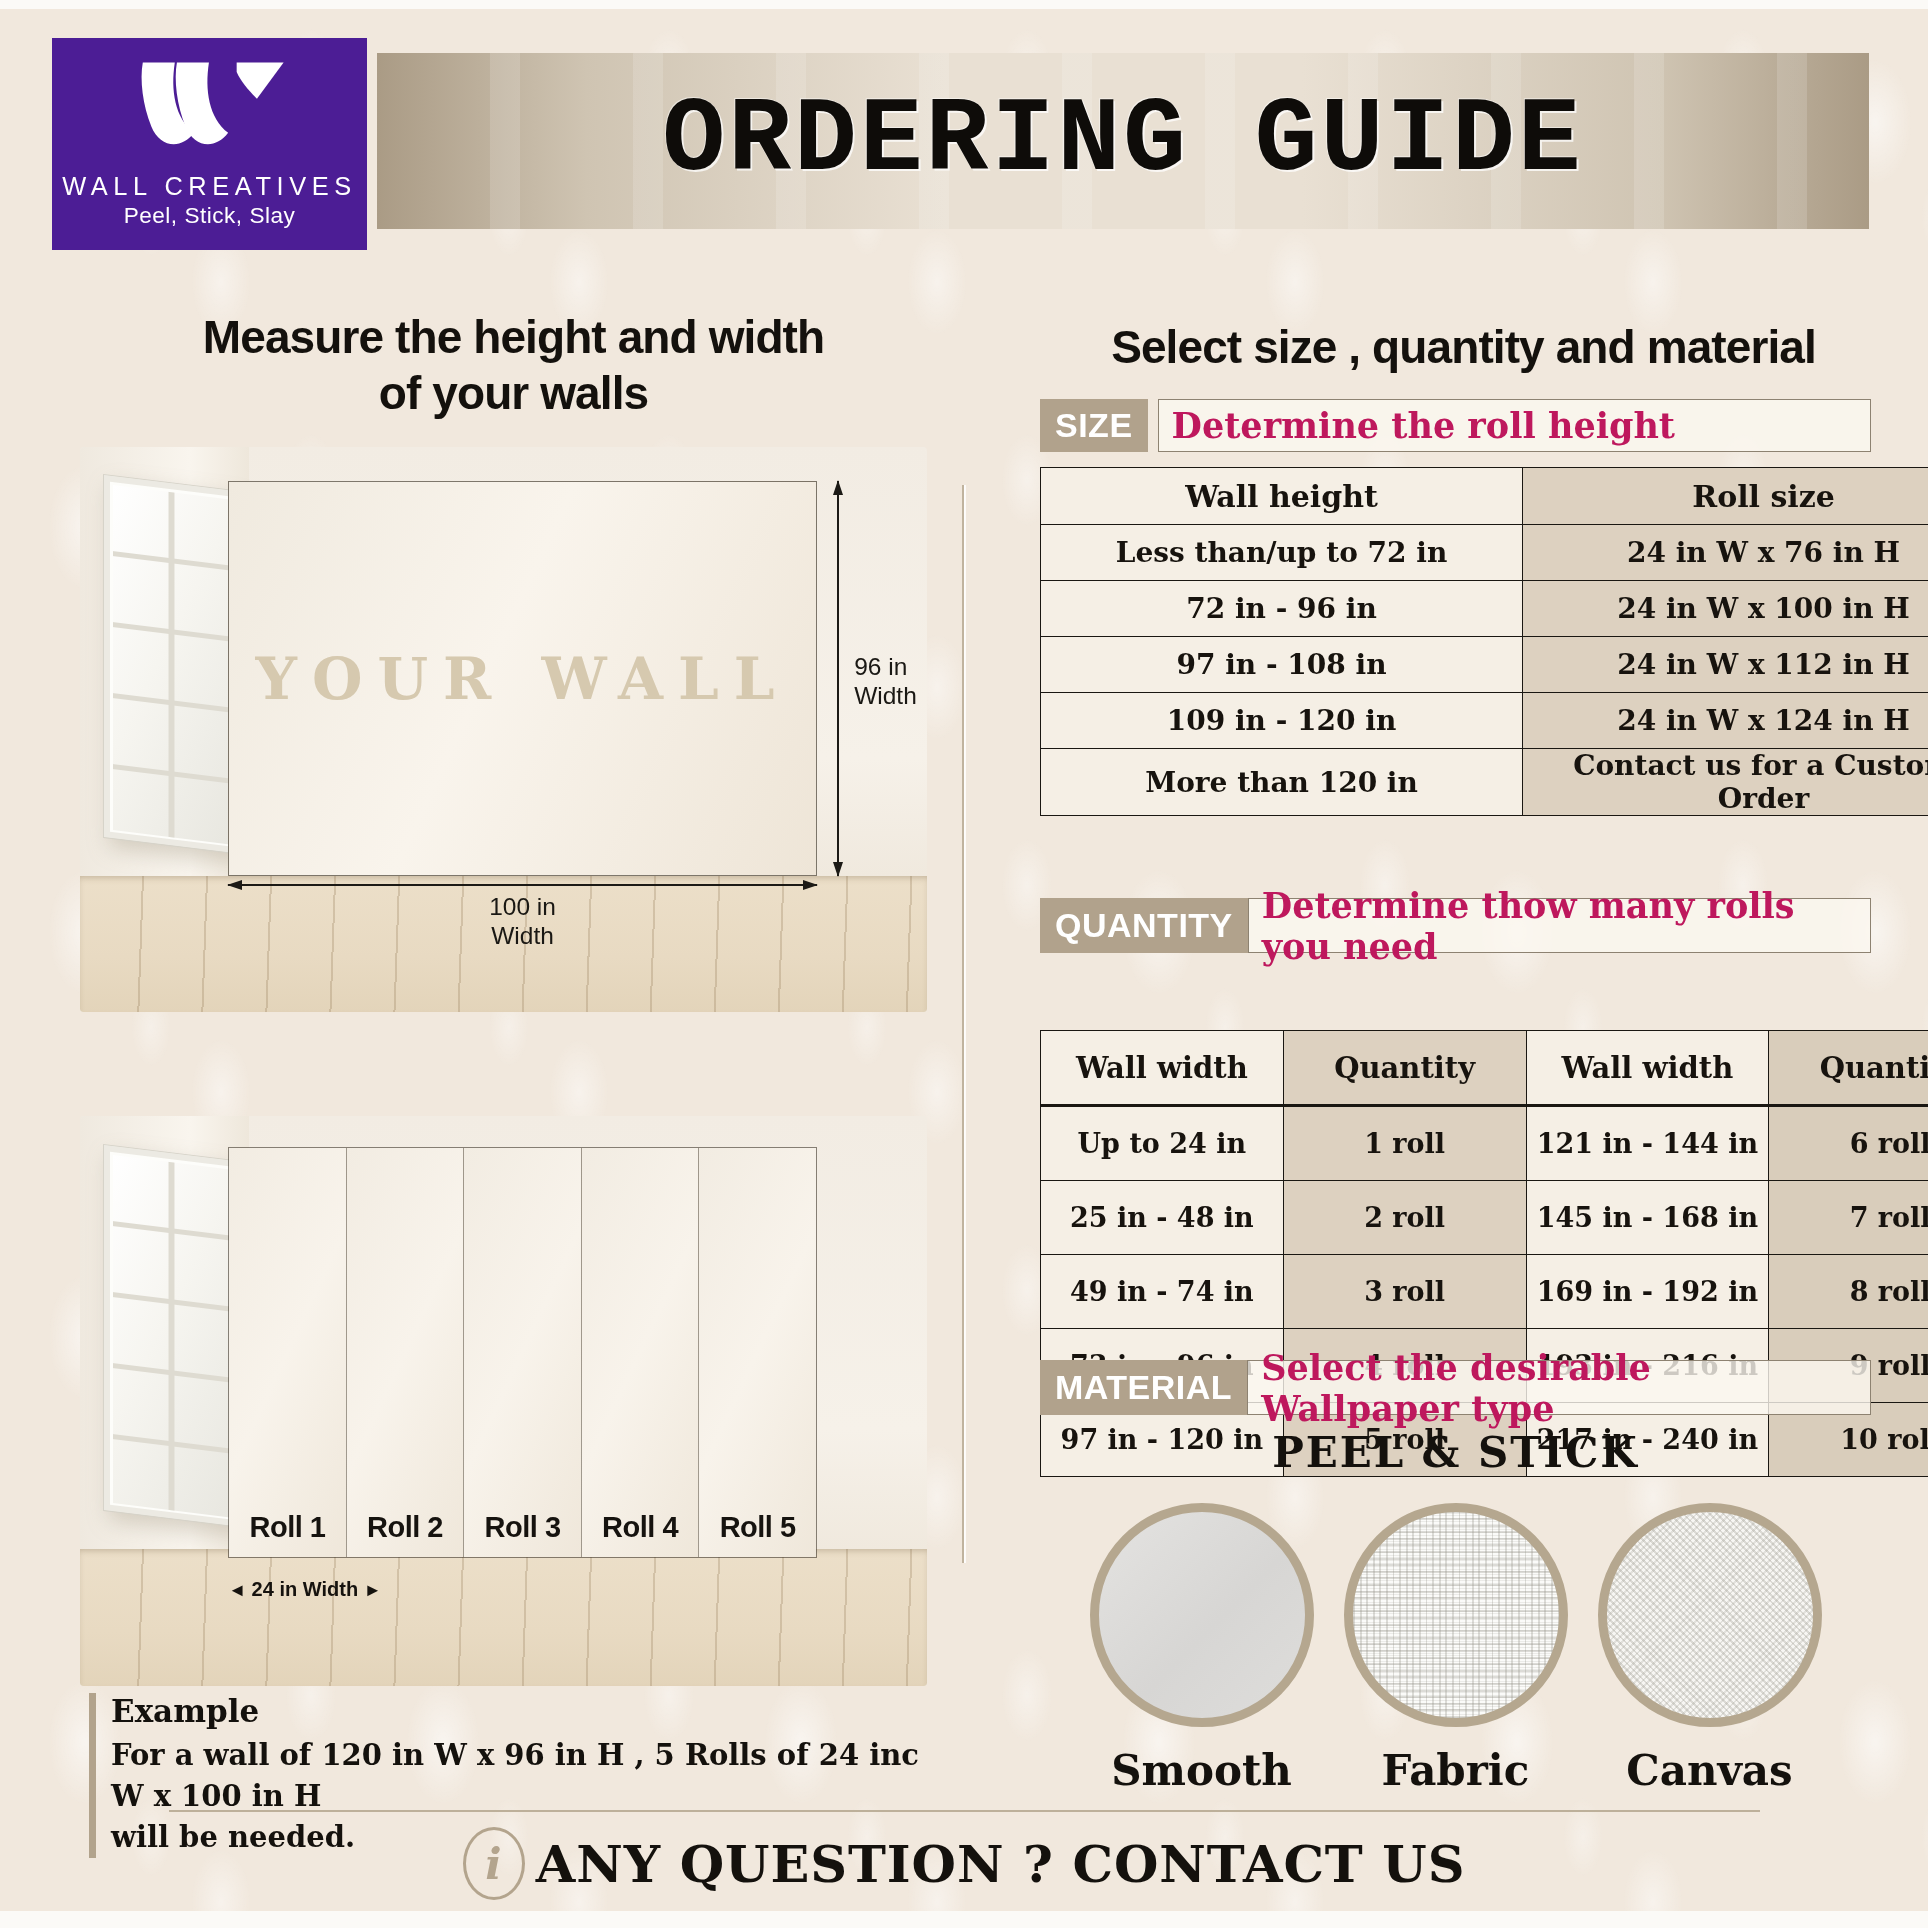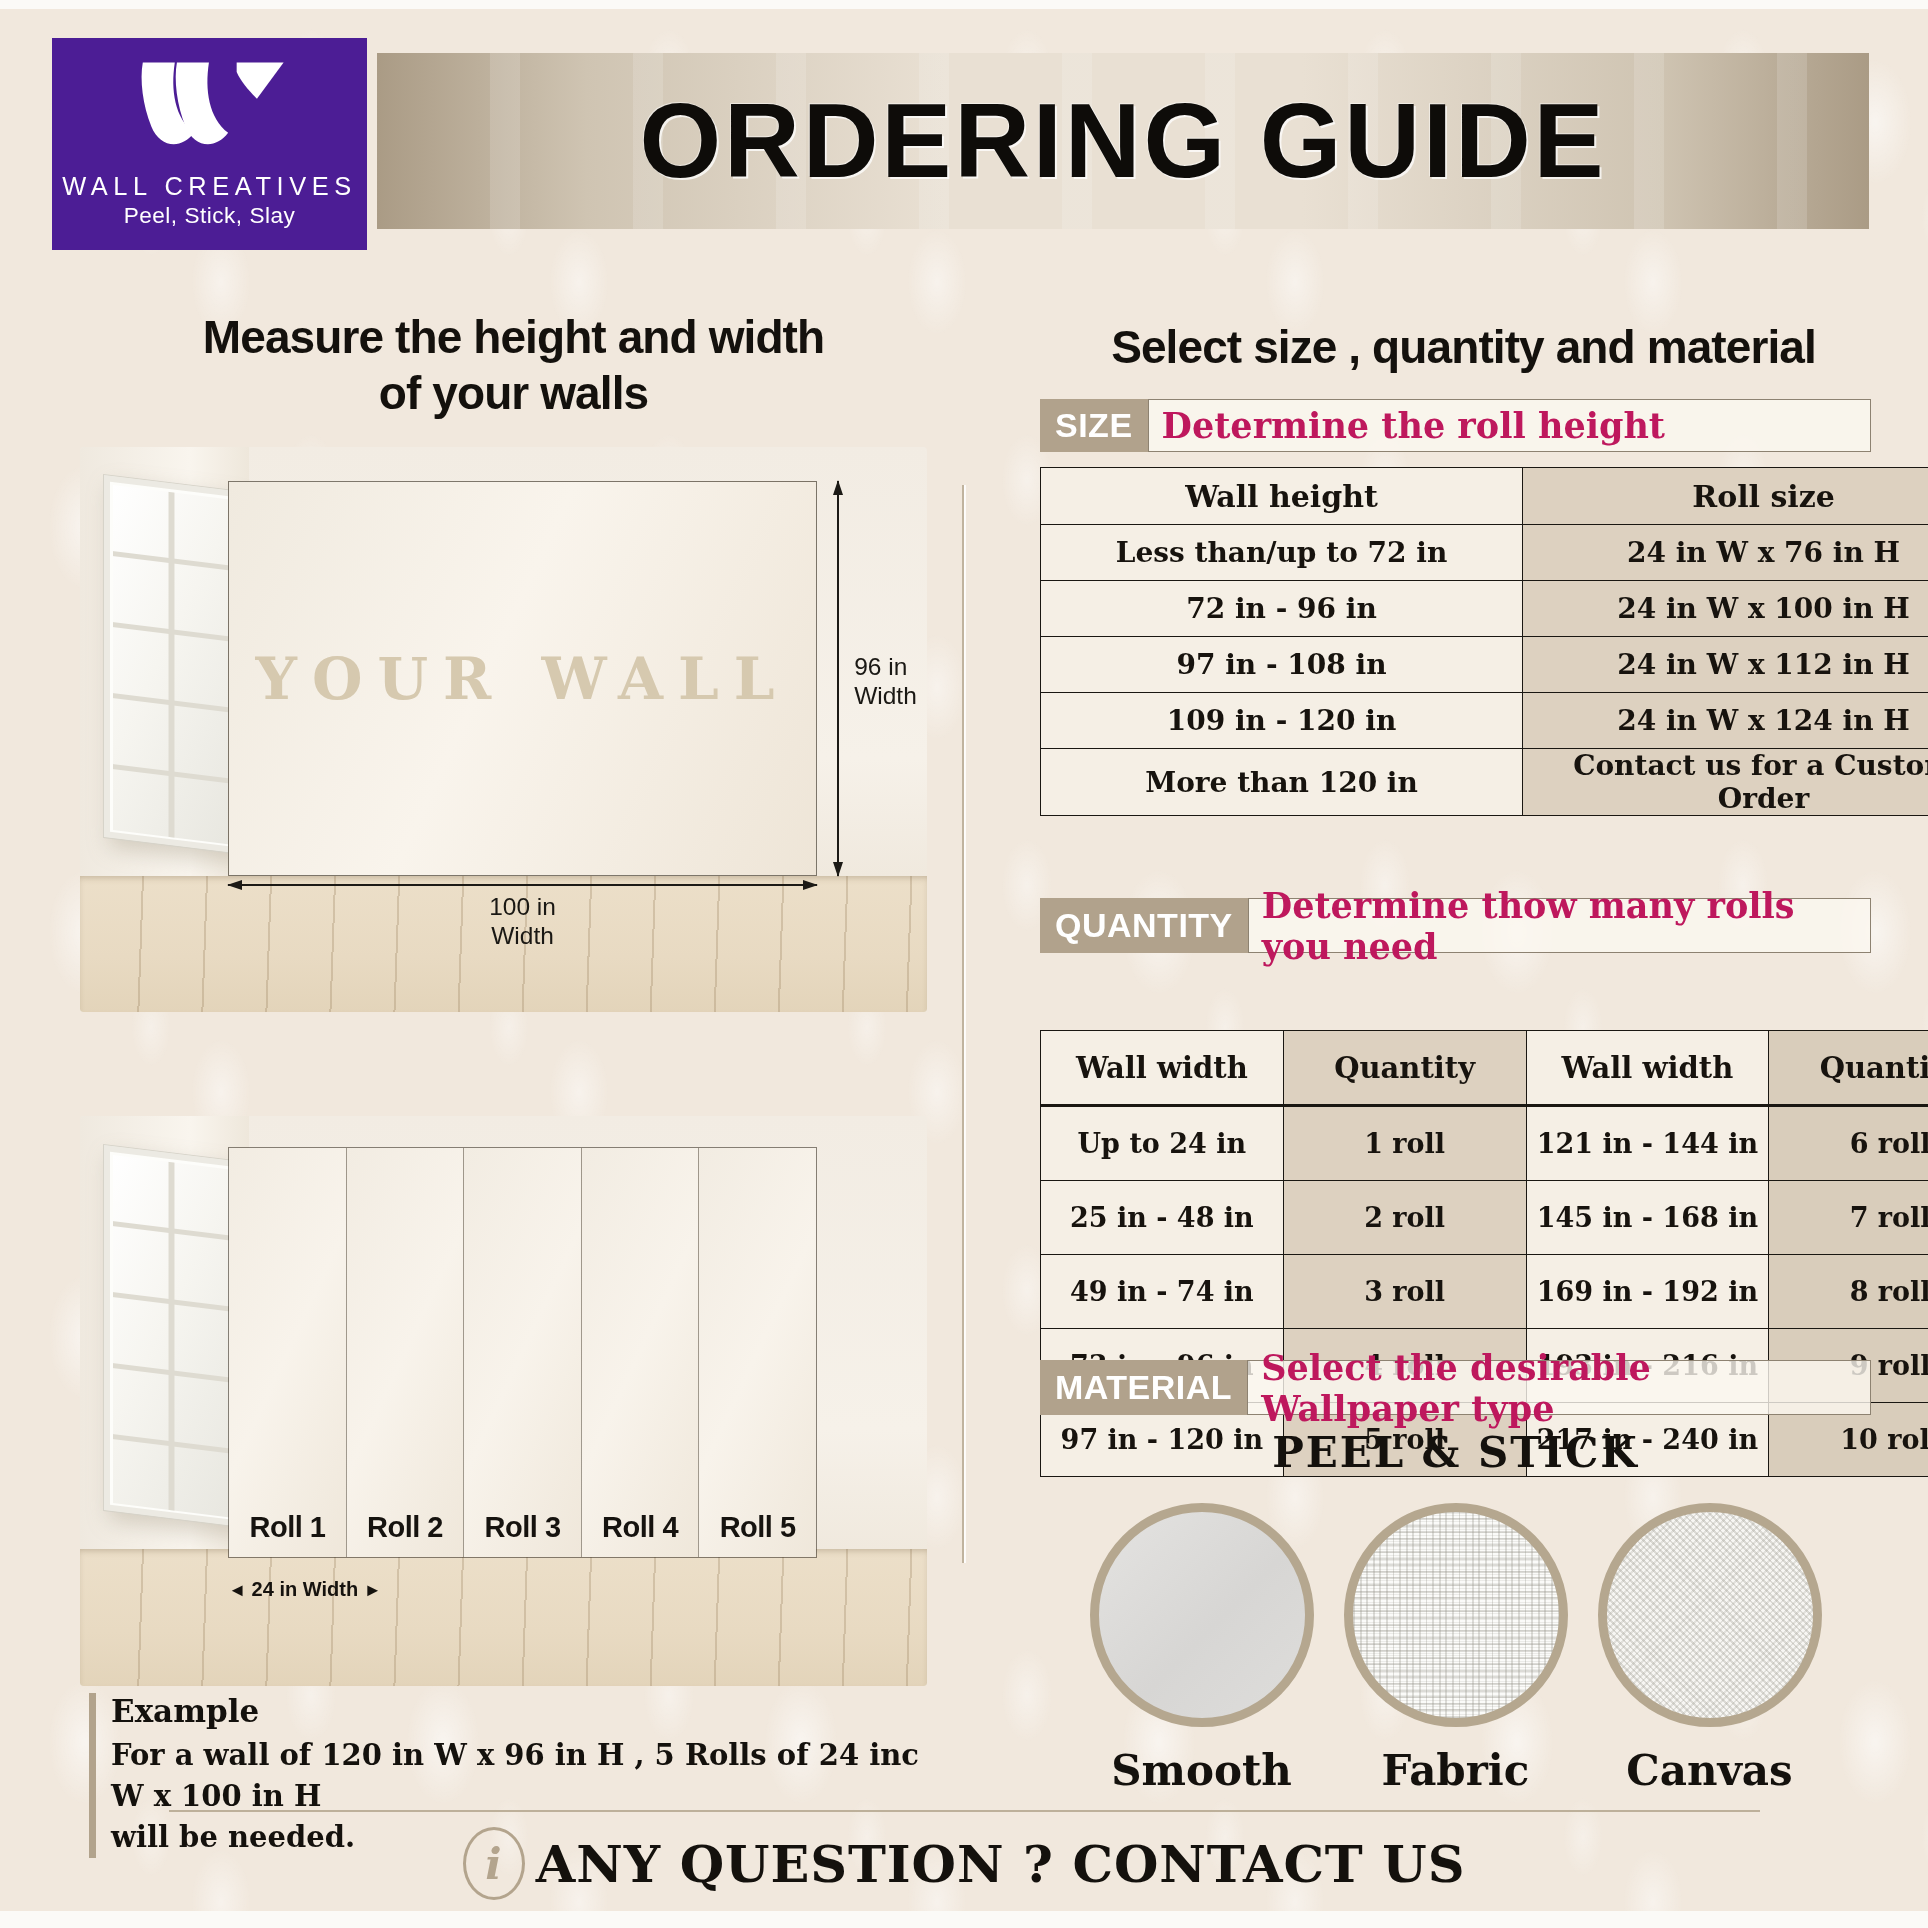--- a/index.html
+++ b/index.html
@@ -21,21 +21,21 @@
   .logo-box{position:absolute;left:52px;top:38px;width:315px;height:212px;background:#4c1d95;
             display:flex;flex-direction:column;align-items:center;justify-content:flex-start;}
   .logo-w{margin-top:17px;width:160px;height:113px;}
   .brand{color:#fff;font-size:25.4px;letter-spacing:5.6px;margin-top:3.8px;}
   .tagline{color:#fff;font-size:22.6px;margin-top:1.9px;letter-spacing:0.5px;}
   .banner{position:absolute;left:377px;top:53px;width:1492px;height:176px;
           background:
             repeating-linear-gradient(90deg, rgba(255,255,255,0) 0 113px, rgba(255,255,255,.15) 113px 143px),
             linear-gradient(90deg,#aa9b85 0%,#cfc4b2 14%,#e9e0d3 38%,#e9e0d3 62%,#cfc4b2 86%,#aa9b85 100%);
           display:flex;align-items:center;justify-content:center;}
-  .banner h1{margin:4px;font-family:Liberation Sans, sans-serif;font-weight:bold;
+  .banner h1{margin:4px;font-family:Liberation Mono, monospace;font-weight:bold;
              font-size:105px;letter-spacing:2.8px;color:#0e0c09;
              text-shadow:1.9px 1.9px 0 rgba(255,255,255,.75),-0.9px -0.9px 0 rgba(255,255,255,.5);}
 
   
   .col-divider{position:absolute;left:962px;top:485px;width:1.9px;height:1078px;
                background:#c0b39e;box-shadow:1.9px 0 0 rgba(255,255,255,.9);}
   h2.col-head{position:absolute;margin:10px;font-weight:bold;font-size:46px;line-height:1.22;
               letter-spacing:-0.9px;text-align:center;color:#14110d;}
   .head-left{left:80px;top:299px;width:847px;}
   .head-right{left:1030px;top:309px;width:847px;}
@@ -103,21 +103,21 @@
   .example .ex-title{font-size:31px;margin:0 0 5.6px 0;}
   .example .ex-line{font-size:29px;line-height:1.42;margin:0;}
 
   
   .sec-head{position:absolute;left:1040px;width:831px;display:flex;align-items:stretch;}
   .sec-tag{background:#b1a28c;color:#fff;font-weight:bold;font-size:34px;
            display:flex;align-items:center;padding:5.6px 15px;letter-spacing:0.5px;}
   .sec-title{flex:1;border:1.9px solid #8d8271;background:rgba(251,247,240,.8);
              font-family:"DejaVu Serif","Liberation Serif",serif;font-weight:bold;
              font-size:35px;display:flex;align-items:center;padding:3.8px 13px;color:#be185d;}
-  .sh-size{top:399px;height:53px;}
+  .sh-size{top:399px;height:53px;gap:10px;}
   .sh-qty{top:898px;height:55px;}
   .sh-mat{top:1360px;height:55px;}
 
   table.guide{position:absolute;left:1040px;border-collapse:collapse;table-layout:fixed;
               font-family:"DejaVu Serif","Liberation Serif",serif;font-weight:bold;color:#17130e;}
   table.guide td,table.guide th{border:1.9px solid #1a1712;text-align:center;vertical-align:middle;
                                 padding:0 5.6px;}
   .t-size{top:467px;width:965px;}
   .t-size th{font-size:30px;height:56px;}
   .t-size td{font-size:28px;height:55px;}

